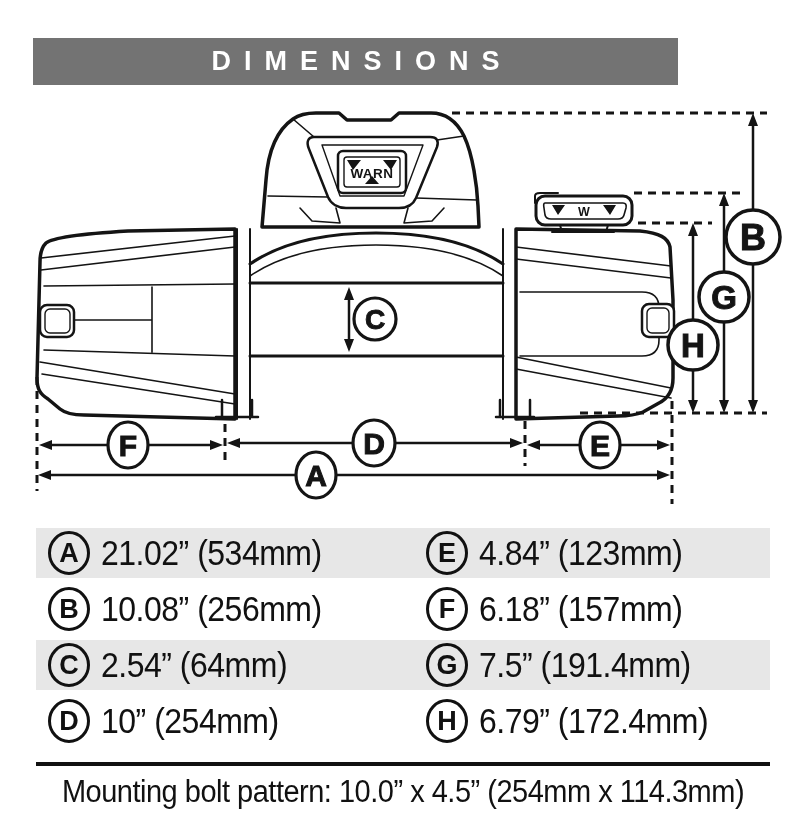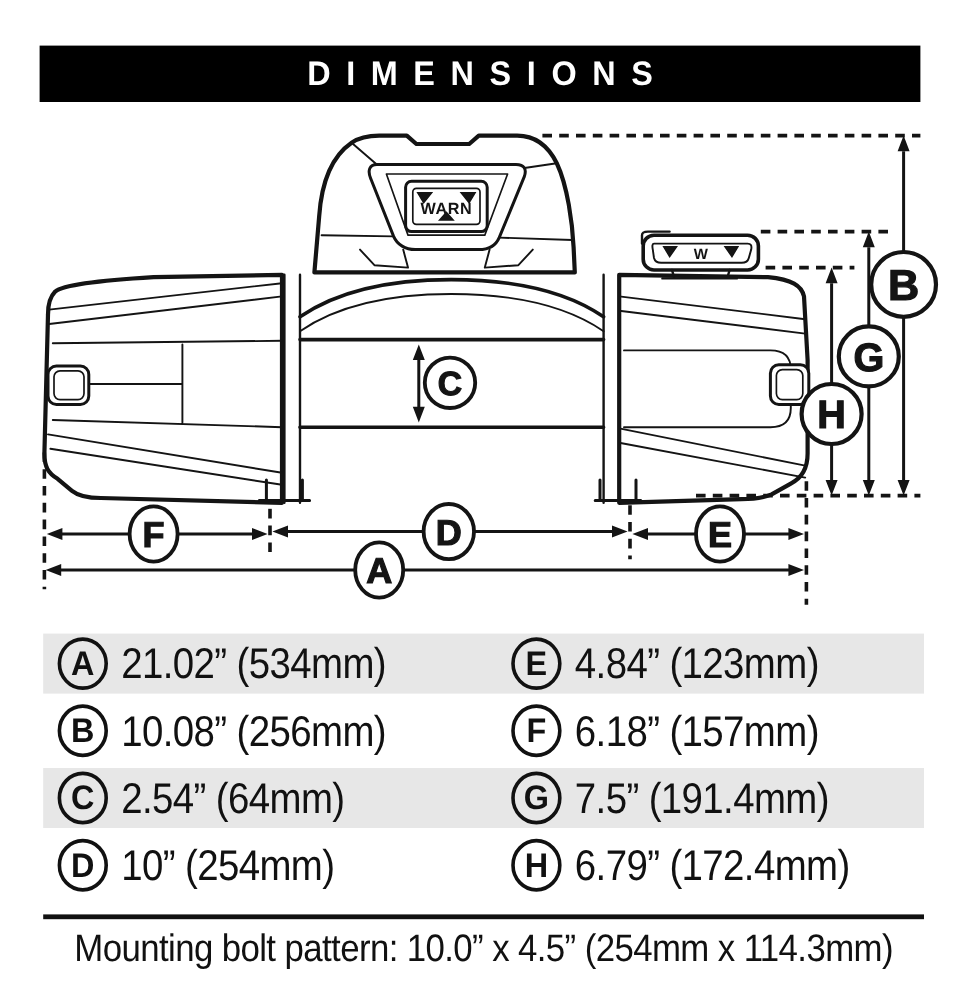--- a/index.html
+++ b/index.html
@@ -1,21 +1,21 @@
 <!DOCTYPE html>
 <html><head>
 <meta charset="utf-8">
 <style>
   html,body{margin:0;padding:0;background:#fff;}
   .page{
     position:relative;width:807px;height:840px;background:#fff;overflow:hidden;
     font-family:"Liberation Sans",sans-serif;color:#111;
   }
   .header-bar{
-    position:absolute;left:33px;top:38px;width:734px;height:47px;background:#000000;
+    position:absolute;left:33px;top:38px;width:645px;height:47px;background:#737373;
     display:flex;align-items:center;justify-content:center;
   }
   .header-bar span{
     color:#fff;font-weight:bold;font-size:27px;letter-spacing:13px;padding-left:13px;
     transform:scaleY(1.05);
   }
   .diagram{position:absolute;left:0;top:95px;width:807px;height:425px;}
   .dim-letter{font-family:"Liberation Sans",sans-serif;font-weight:bold;fill:#141414;}
   .brand-text{font-family:"Liberation Sans",sans-serif;font-weight:bold;fill:#141414;}
   .dim-table{position:absolute;left:36px;top:528px;width:734px;display:flex;flex-direction:column;row-gap:6px;}

